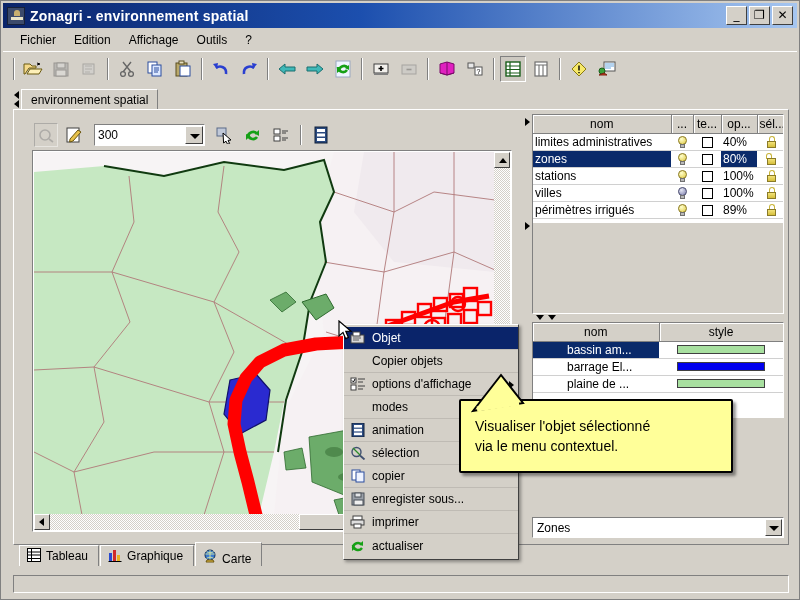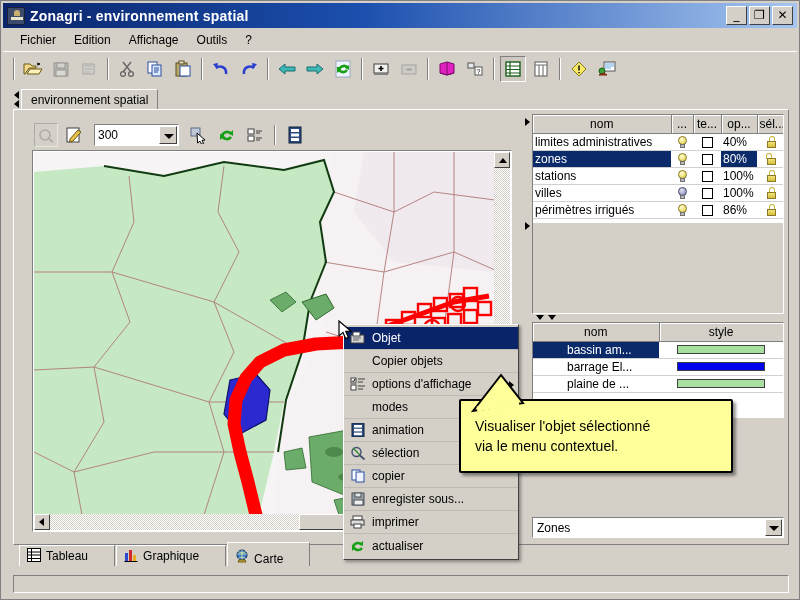--- a/index.html
+++ b/index.html
@@ -132,21 +132,21 @@
     cursor: pointer; position: relative;
   }
   .mt-btn.sunken {
     border-top: 1px solid #808080; border-left: 1px solid #808080;
     border-right: 1px solid #ffffff; border-bottom: 1px solid #ffffff;
   }
   .mt-btn.disabled { opacity: .45; filter: grayscale(1); }
   .mt-sep { width: 2px; height: 20px; margin: 0 5px;
     border-left: 1px solid #808080; border-right: 1px solid #ffffff; }
   .scale-combo {
-    width: 85px; height: 22px; margin: 0 6px;
+    width: 111px; height: 22px; margin: 0 6px;
     background: #ffffff;
     border-top: 1px solid #808080; border-left: 1px solid #808080;
     border-right: 1px solid #ffffff; border-bottom: 1px solid #ffffff;
     display: flex; align-items: center; position: relative;
     font-size: 12px; padding-left: 3px; cursor: text;
   }
   .scale-combo .drop {
     position: absolute; right: 1px; top: 1px; width: 18px; height: 18px;
     background: #d4d0c8;
     border-top: 1px solid #ffffff; border-left: 1px solid #ffffff;
@@ -319,21 +319,21 @@
     border-top: 5px solid #000;
   }
 
   
   .bottom-tabs {
     position: absolute; left: 18px; top: 541px; height: 24px;
     display: flex; align-items: flex-end;
   }
   .btab {
     height: 21px; display: flex; align-items: center; gap: 5px;
-    padding: 0 26px 0 7px; font-size: 12px; background: #d4d0c8;
+    padding: 0 10px 0 7px; font-size: 12px; background: #d4d0c8;
     border-top: 1px solid #ffffff; border-left: 1px solid #ffffff;
     border-right: 1px solid #808080; cursor: pointer; margin-right: 1px;
   }
   .btab.active { height: 24px; background: #d4d0c8; font-weight: normal; align-items: flex-end; }
 
   .statusbar {
     position: absolute; left: 12px; bottom: 6px; width: 776px; height: 18px;
     background: #d4d0c8;
     border-top: 1px solid #808080; border-left: 1px solid #808080;
     border-right: 1px solid #ffffff; border-bottom: 1px solid #ffffff;
@@ -759,21 +759,21 @@
               <td class="c-name">villes</td>
               <td class="c-ctr"><span class="bulb off"><span class="glass"></span><span class="base"></span></span></td>
               <td class="c-ctr"><span class="chk"></span></td>
               <td class="c-op">100%</td>
               <td class="c-ctr"><span class="lock"><span class="shackle"></span><span class="body"></span></span></td>
             </tr>
             <tr>
               <td class="c-name">périmètres irrigués</td>
               <td class="c-ctr"><span class="bulb"><span class="glass"></span><span class="base"></span></span></td>
               <td class="c-ctr"><span class="chk"></span></td>
-              <td class="c-op">86%</td>
+              <td class="c-op">89%</td>
               <td class="c-ctr"><span class="lock"><span class="shackle"></span><span class="body"></span></span></td>
             </tr>
           </tbody>
         </table>
         <div style="position:absolute;left:0;right:0;top:108px;bottom:0;background:#d4d0c8;"></div>
       </div>
 
       <div class="hsplit">
           <i></i>
           <i></i>

